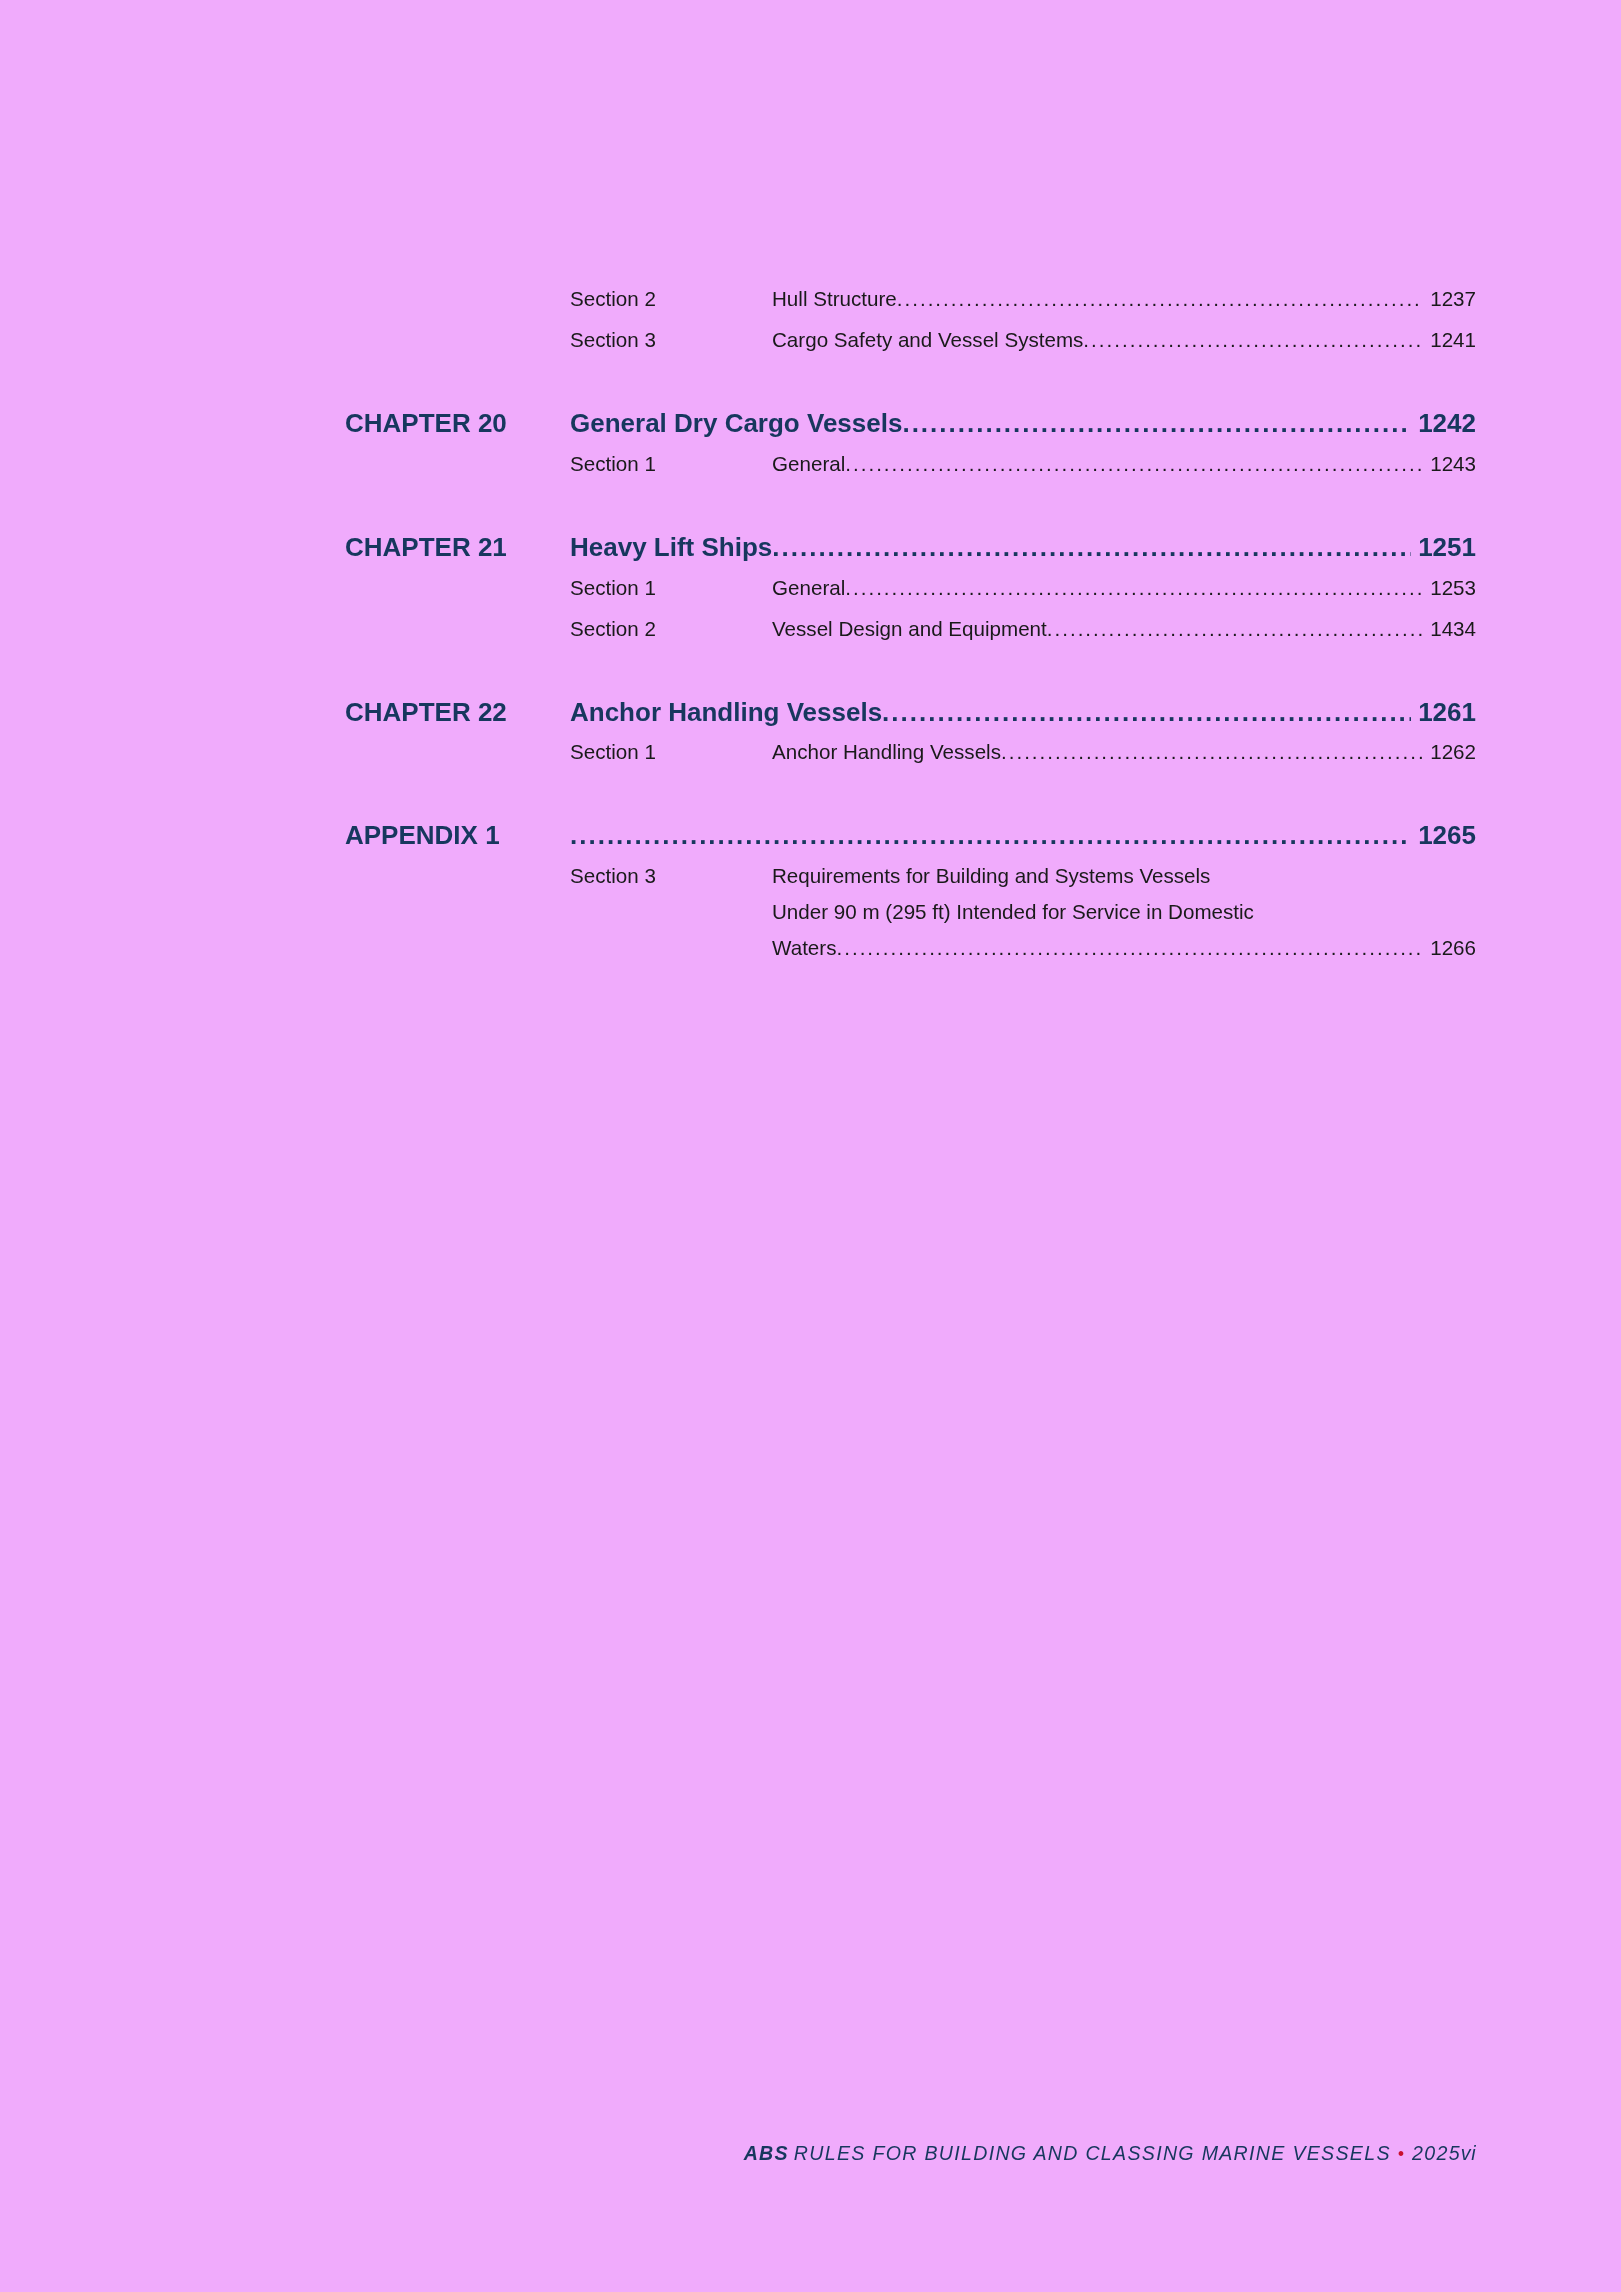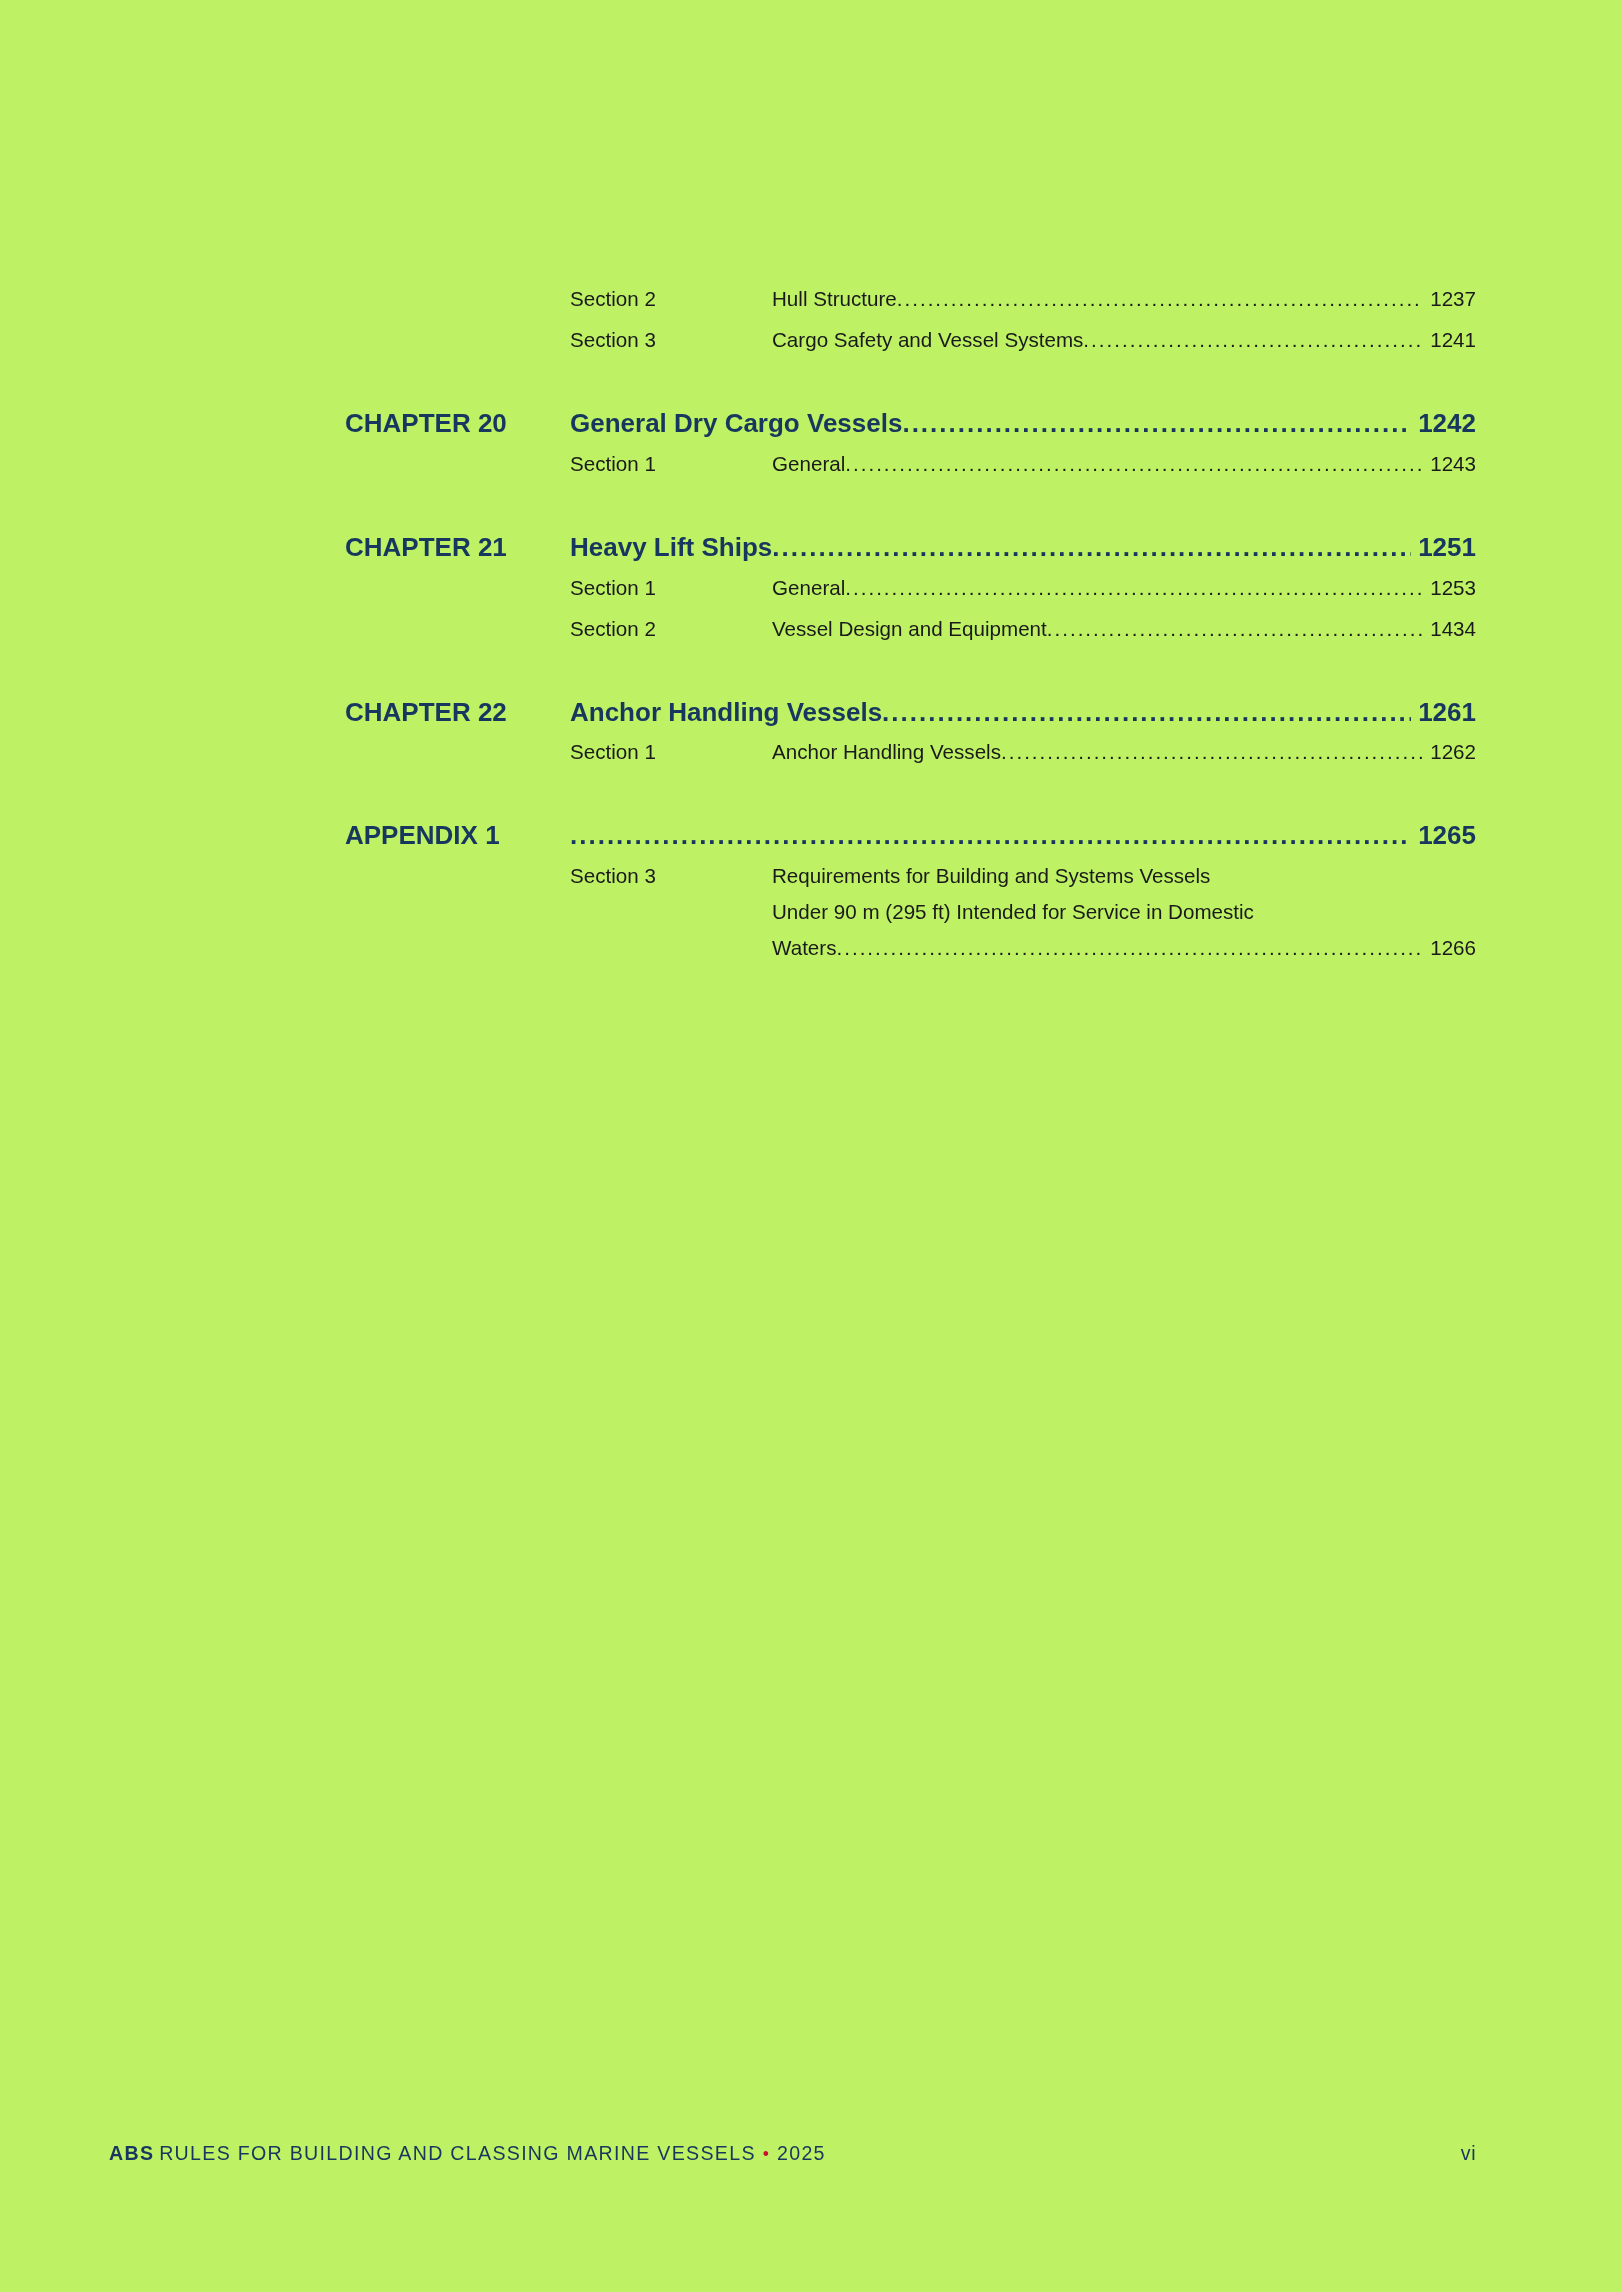--- a/index.html
+++ b/index.html
@@ -6,21 +6,21 @@
   html, body { background: #ffffff; }
   :root {
     --navy: #17375e;
     --red: #c8102e;
     --ink: #1a1a1a;
   }
   .page {
     position: relative;
     width: 1621px;
     height: 2293px;
-    background: #bef264;
+    background: #f0abfc;
     color: var(--ink);
     font-family: "Liberation Sans", sans-serif;
     font-size: 20.6px;
     overflow: hidden;
   }
   .toc {
     position: absolute;
     left: 345px;
     top: 281px;
     width: 1131px; 
@@ -59,25 +59,26 @@
   .leader::after {
     content: "................................................................................................................................................................................................................................";
   }
   .pnum { padding-left: 6.9px; white-space: nowrap; }
   .footer {
     position: absolute;
     left: 109px;
     top: 2141px;
     width: 1367px; 
     display: flex;
-    justify-content: space-between;
+    justify-content: flex-end;
     align-items: baseline;
     color: var(--navy);
     font-size: 19.6px;
     line-height: 25.5px;
+    font-style: italic;
   }
   .footer-left { letter-spacing: 1.3px; white-space: nowrap; }
   .footer .brand { font-weight: bold; margin-right: 4.9px; }
   .footer .sep { color: var(--red); padding: 0 6.9px; font-size: 17.6px; }
   .footer .pageno { letter-spacing: 0.5px; }
 </style>
 </head>
 <body>
 
 <div class="page">

